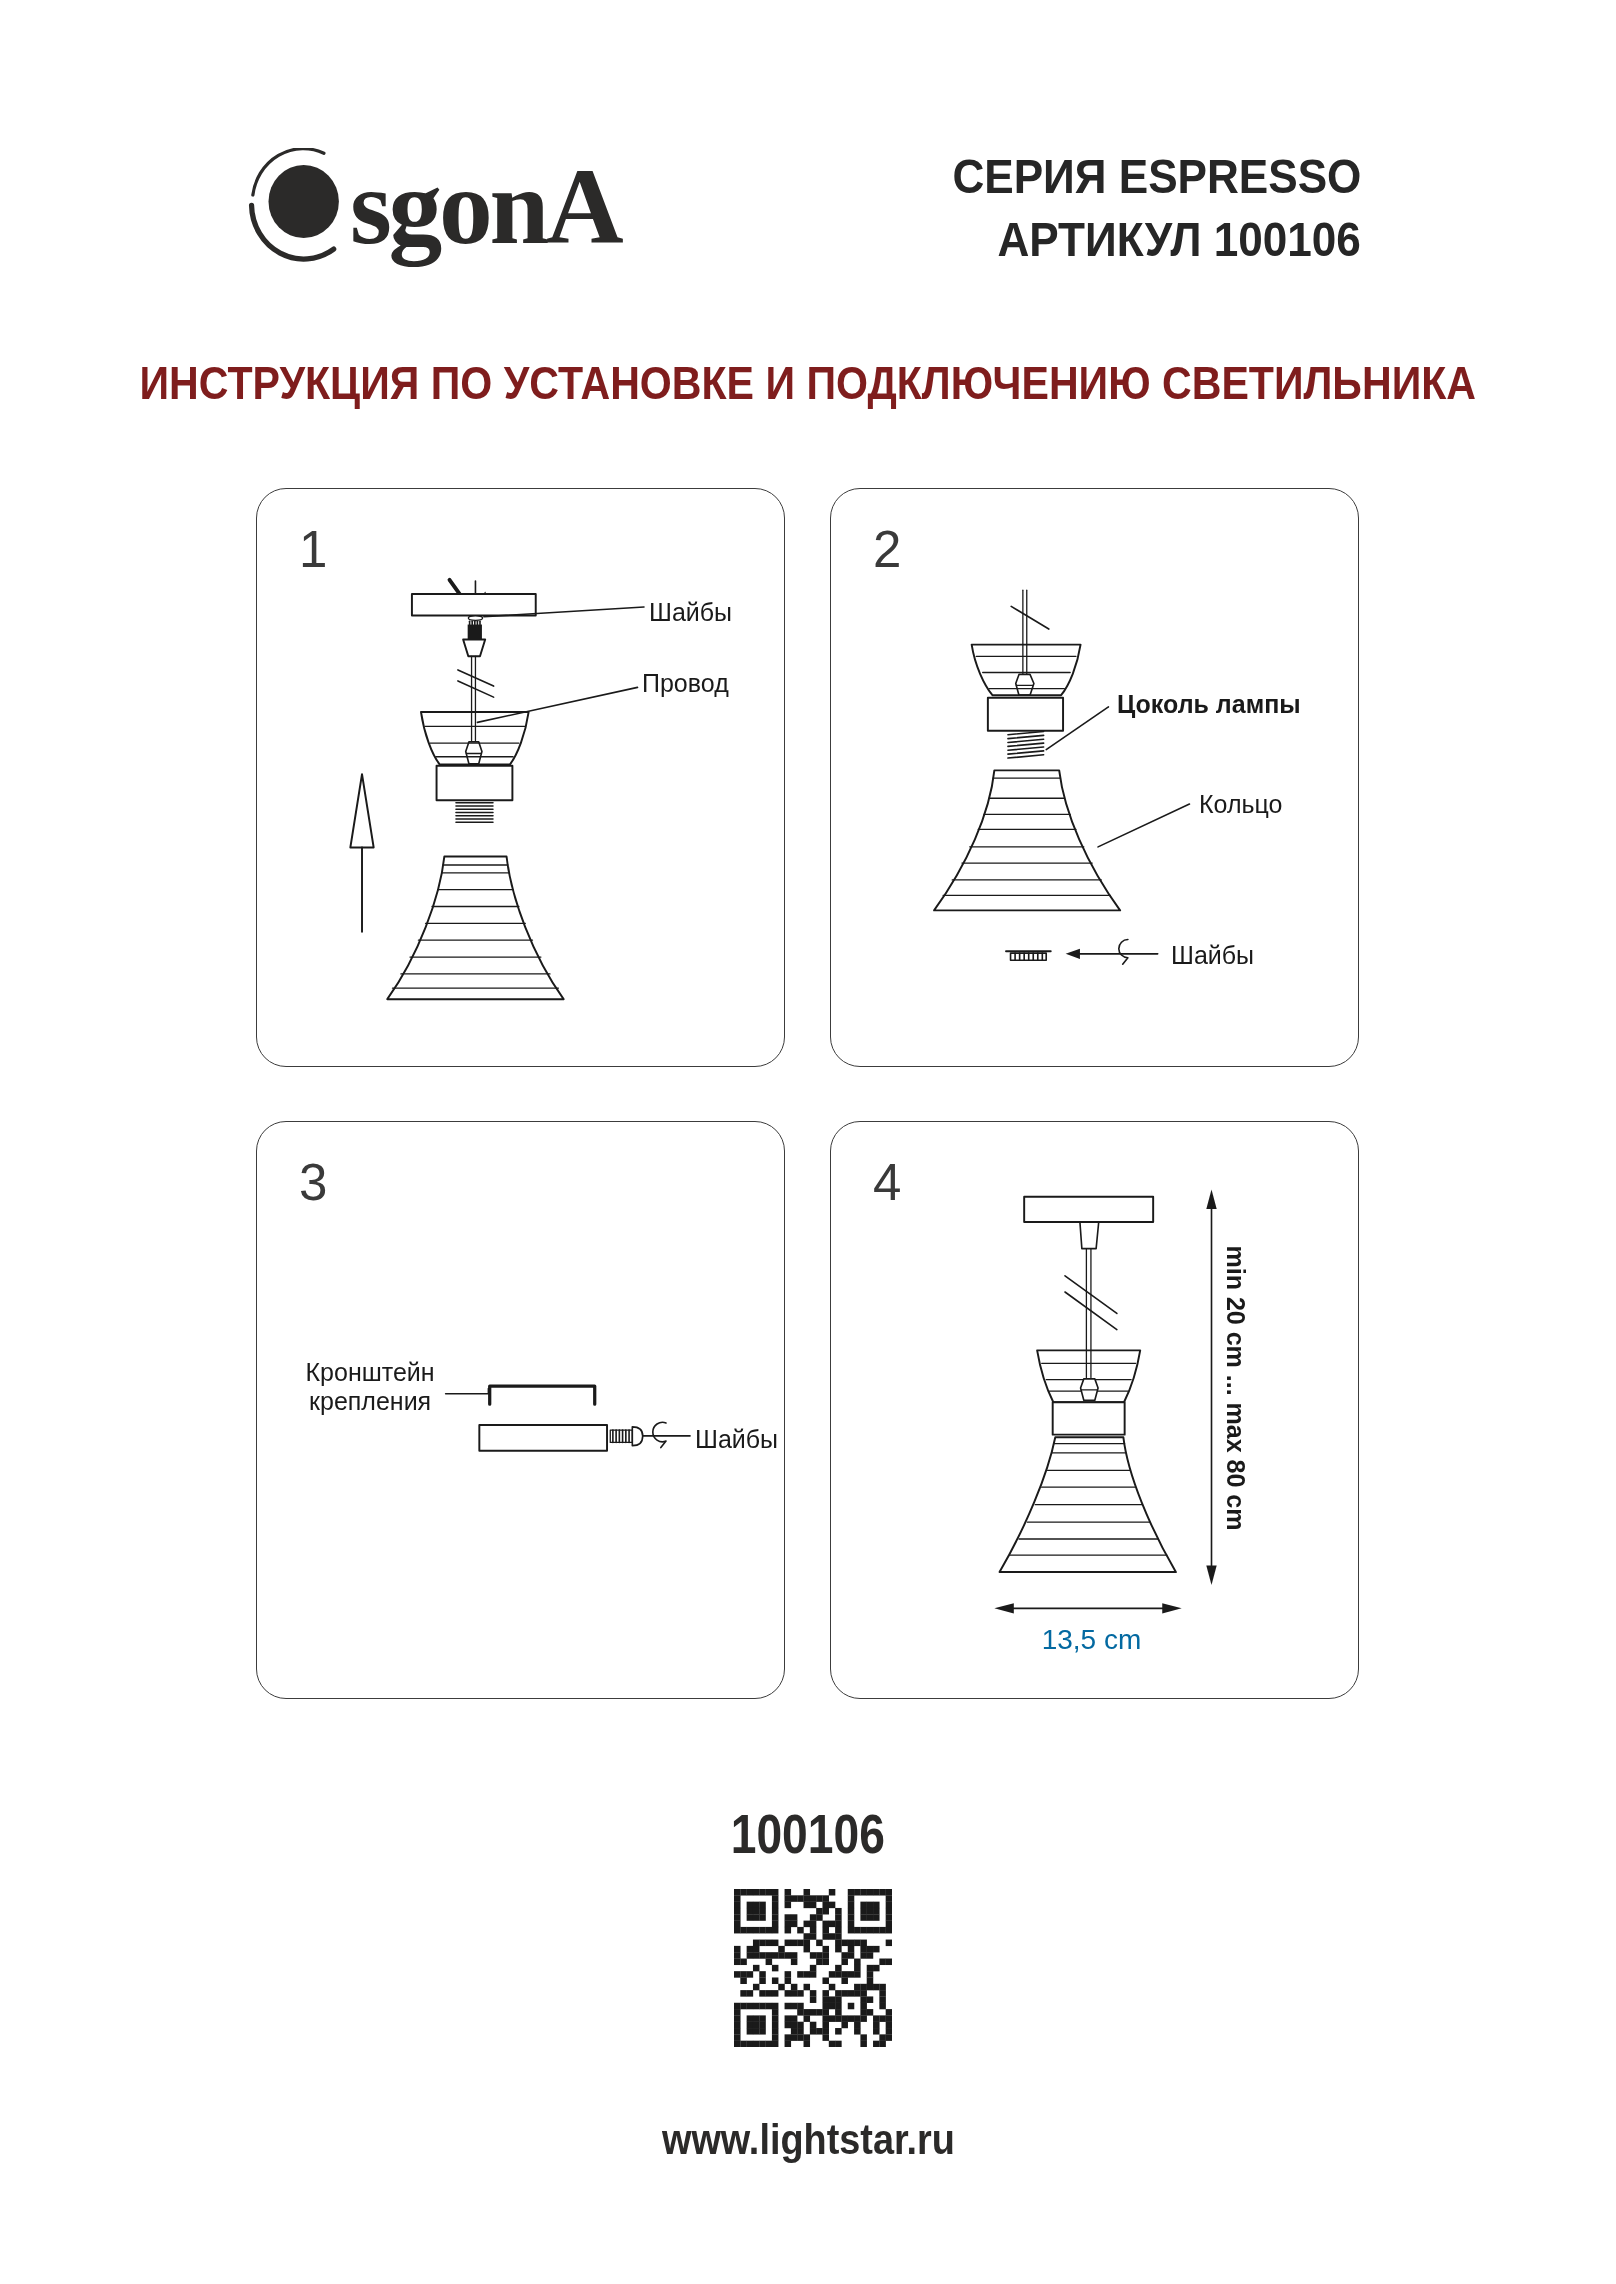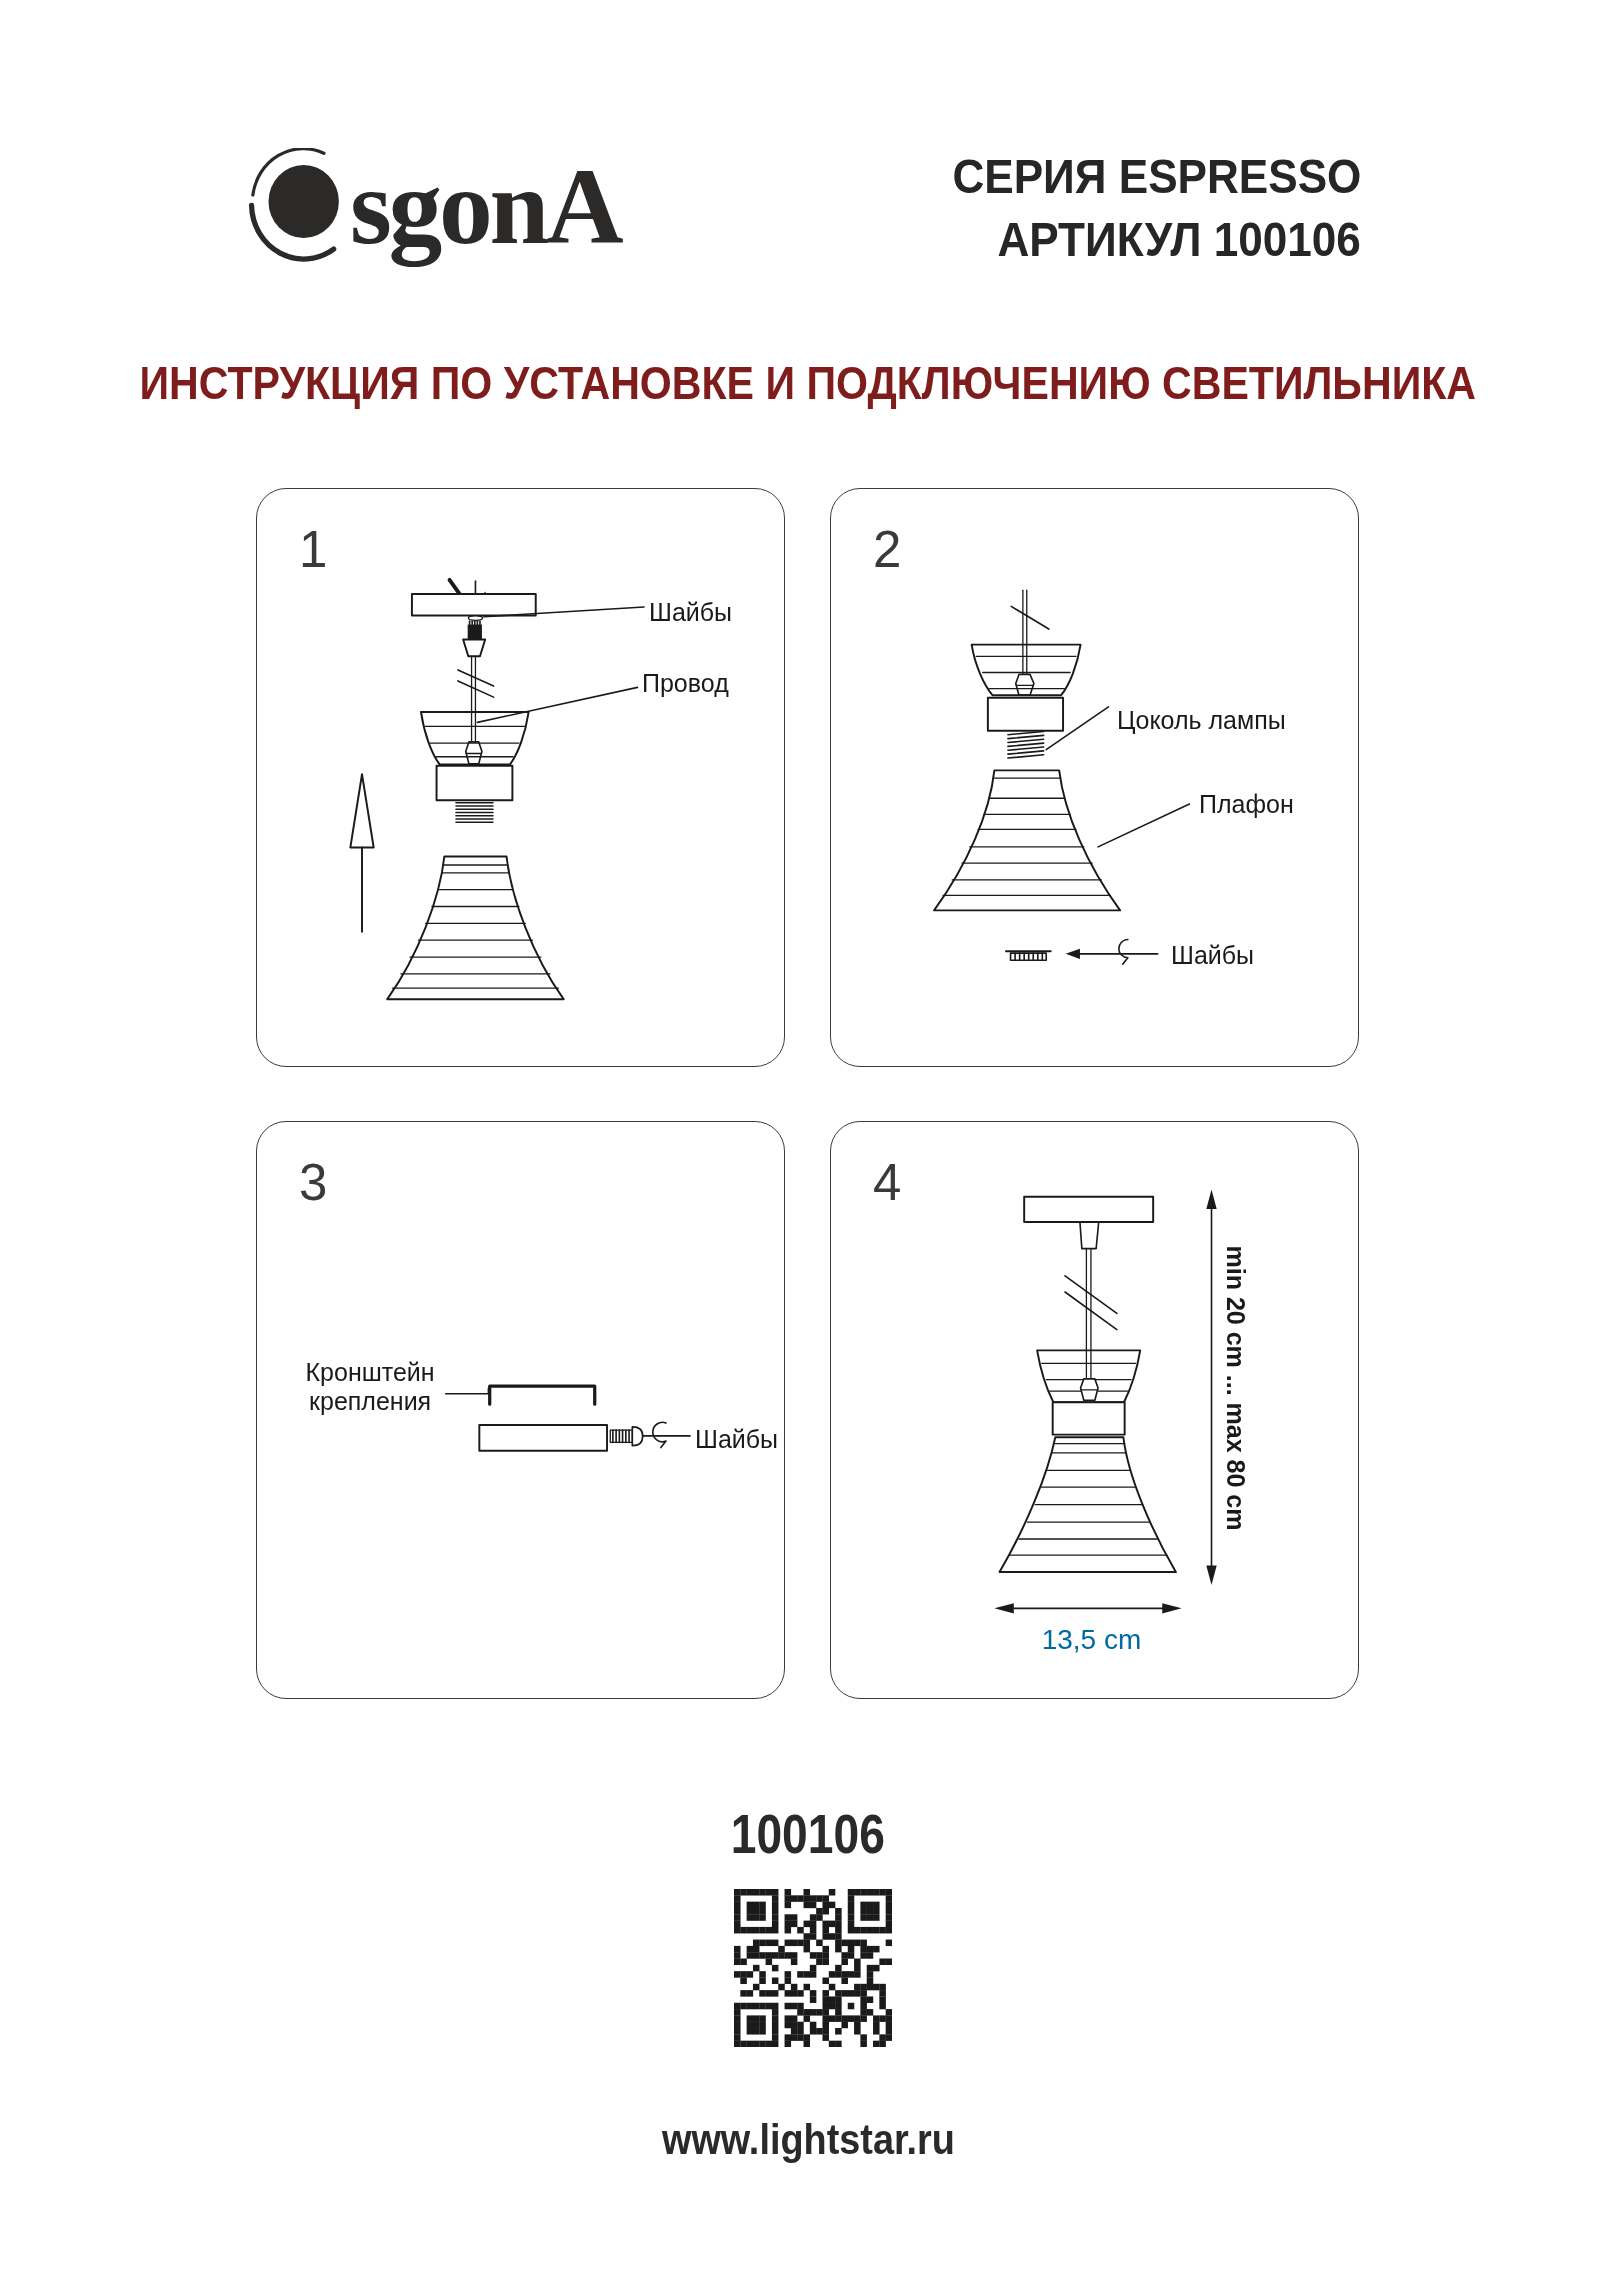--- a/index.html
+++ b/index.html
@@ -220,22 +220,22 @@
         <line class="ln" x1="380" y1="717" x2="504" y2="717"></line>
         <polygon class="fillk" points="362,717 384,709 384,725"></polygon>
         <path class="ln" d="M 458 695 A 14 14 0 1 0 458 723 L 450 733"></path>
       </g>
       <g>
         <line class="ln" x1="332" y1="402" x2="428" y2="336"></line>
         <line class="ln" x1="412" y1="552" x2="553" y2="486"></line>
       </g>
     </svg>
     <div class="panel-num">2</div>
-    <div class="dlabel" style="left:286px;top:217px;">Цоколь лампы</div>
-    <div class="dlabel" style="left:368px;top:301px;">Плафон</div>
+    <div class="dlabel" style="left:286px;top:201px;font-weight:bold;">Цоколь лампы</div>
+    <div class="dlabel" style="left:368px;top:301px;">Кольцо</div>
     <div class="dlabel" style="left:340px;top:452px;">Шайбы</div>
   </div>
 
   <div id="panel3" class="panel">
     <svg class="diagram" viewBox="0 0 813 888">
       <g>
         <path class="ln" d="M 291 419 L 357 419 L 357 411"></path>
         <path class="ln ln5" d="M 359 435 L 359 407 L 521 407 L 521 435" fill="none"></path>
         <rect class="ln ln3 white" x="343" y="467" width="197" height="40"></rect>
       </g>

